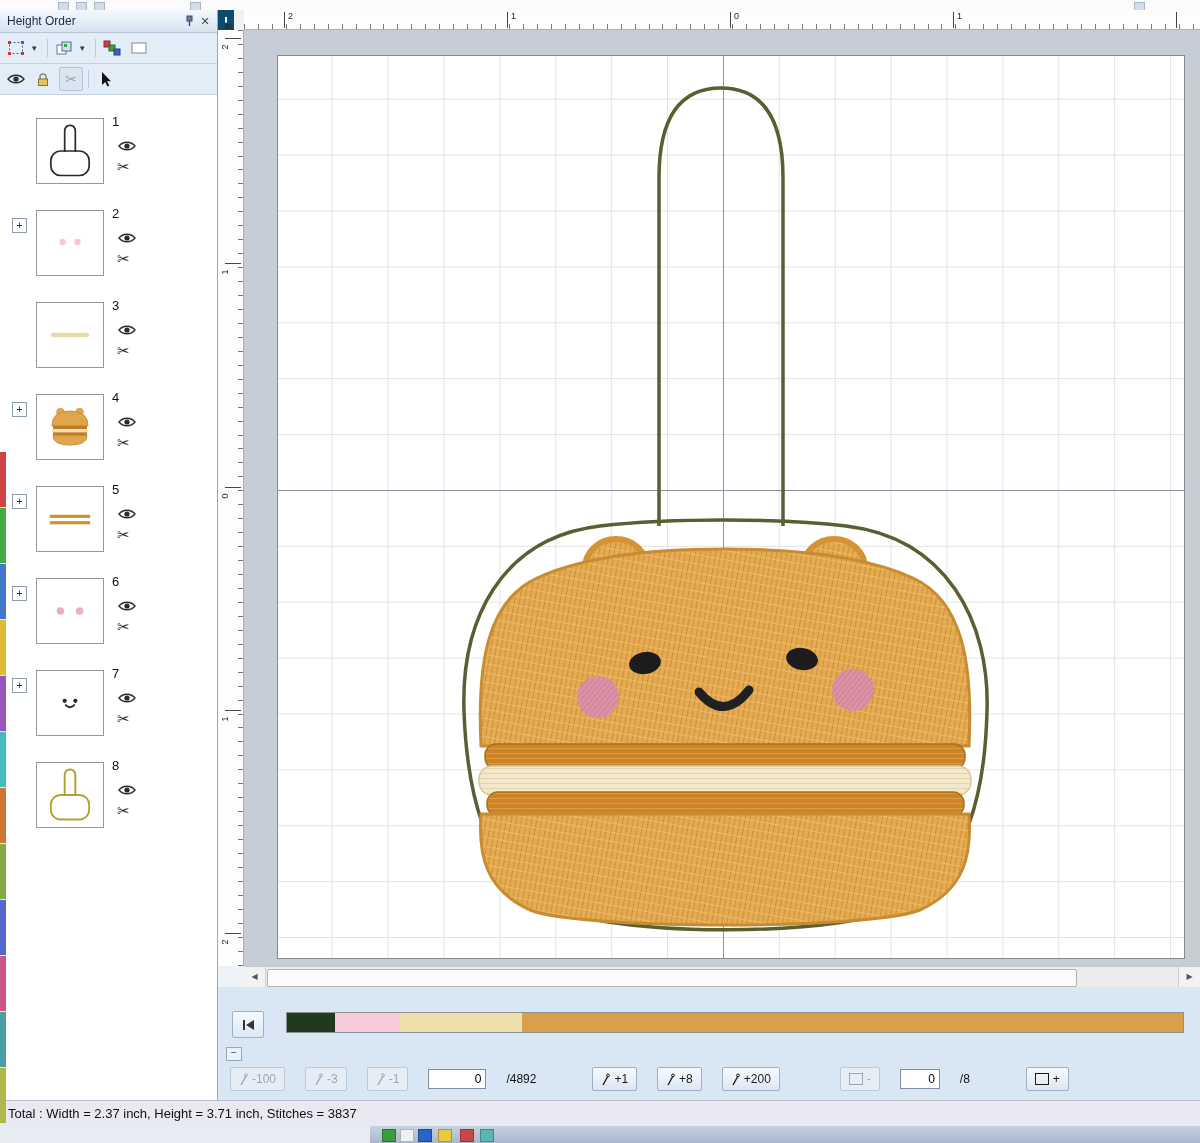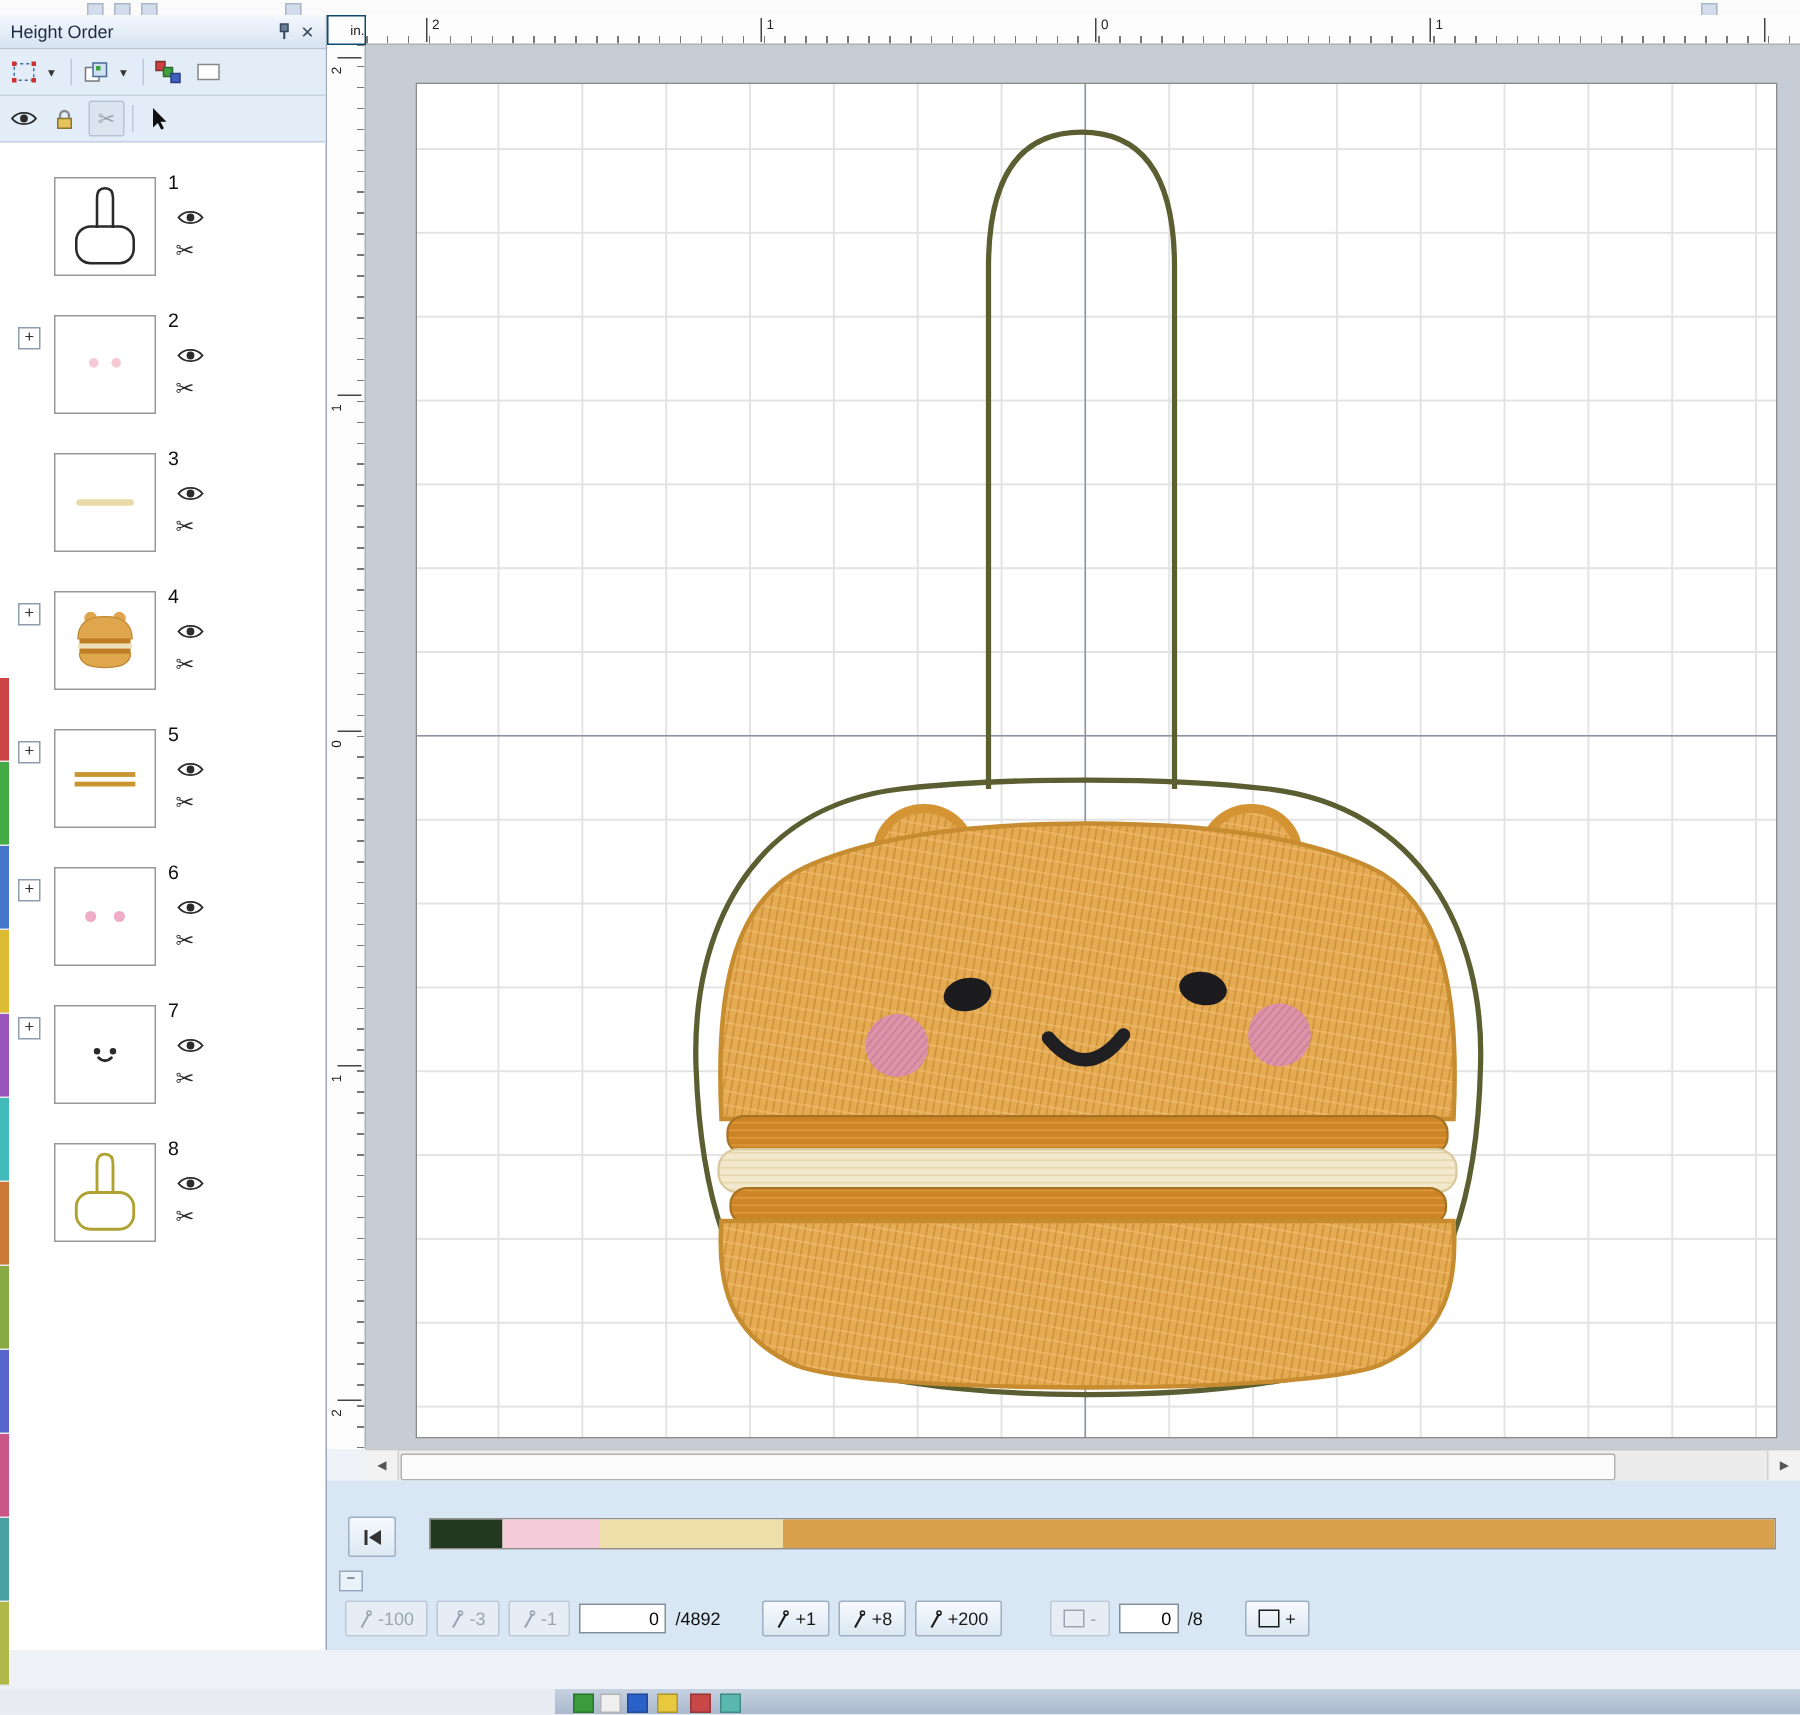--- a/index.html
+++ b/index.html
@@ -25,21 +25,21 @@
 
   .sew-list{position:absolute;top:88px;left:0;right:1px;bottom:0;background:#fff;overflow:hidden;}
   .sew-item{position:absolute;left:0;width:100%;height:92px;}
   .thumb{position:absolute;left:36px;top:12px;width:66px;height:64px;background:#fff;border:1px solid #989898;}
   .item-num{position:absolute;left:112px;top:8px;font-size:13px;color:#101010;}
   .eye-btn{position:absolute;left:118px;top:32px;}
   .cut-btn{position:absolute;left:117px;top:52px;font-size:15px;color:#2e2e2e;}
   .expand-box{position:absolute;left:12px;top:20px;width:13px;height:13px;border:1px solid #8e9cb0;background:#fff;font-size:11px;line-height:12px;text-align:center;color:#333;}
 
   
-  .ruler-corner{position:absolute;left:218px;top:10px;width:26px;height:20px;background:#fdfdfd;border:1px solid #0c4a6e;box-sizing:border-box;font-size:9px;color:#222;text-align:right;line-height:18px;}
+  .ruler-corner{position:absolute;left:218px;top:10px;width:16px;height:20px;background:#fdfdfd;border:7px solid #0c4a6e;box-sizing:border-box;font-size:9px;color:#222;text-align:right;line-height:18px;}
   .ruler-top{position:absolute;left:244px;top:10px;width:956px;height:20px;background:#fdfdfd;border-bottom:1px solid #b0b0b0;box-sizing:border-box;overflow:hidden;}
   .ruler-top .minor{position:absolute;left:0;right:0;bottom:0;height:5px;
      background:repeating-linear-gradient(to right,#777 0 1px,transparent 1px 13.95px);}
   .rt-major{position:absolute;top:2px;width:1px;height:16px;background:#444;}
   .rt-num{position:absolute;top:1px;font-size:9px;color:#222;}
   .ruler-left{position:absolute;left:218px;top:30px;width:26px;height:936px;background:#fdfdfd;border-right:1px solid #b0b0b0;box-sizing:border-box;overflow:hidden;}
   .ruler-left .minor{position:absolute;top:0;bottom:0;right:0;width:5px;
      background:repeating-linear-gradient(to bottom,#777 0 1px,transparent 1px 13.95px);}
   .rl-major{position:absolute;right:2px;height:1px;width:16px;background:#444;}
   .rl-num{position:absolute;left:4px;font-size:9px;color:#222;transform:rotate(-90deg);}
@@ -58,21 +58,21 @@
   .hs-btn{position:absolute;top:0;width:21px;height:20px;background:#f2f2f2;color:#555;font-size:8px;text-align:center;line-height:20px;border-right:1px solid #d0d0d0;}
   .hs-btn.right{right:0;border-right:none;border-left:1px solid #d0d0d0;}
   .hs-thumb{position:absolute;left:23px;top:2px;width:808px;height:16px;background:#fbfbfb;border:1px solid #b2b2b2;border-radius:2px;}
 
   
   .playback{position:absolute;left:218px;top:987px;width:982px;height:113px;background:#d9e6f4;}
   .rewind-btn{position:absolute;left:14px;top:24px;width:30px;height:25px;display:flex;align-items:center;justify-content:center;background:linear-gradient(#f6fafd,#dde8f3);border:1px solid #9db0c5;border-radius:2px;}
   .color-bar{position:absolute;left:68px;top:25px;height:21px;width:898px;display:flex;border:1px solid #8f8f8f;box-sizing:border-box;background:#fff;}
   .color-bar div{height:100%;}
   .minus-handle{position:absolute;left:8px;top:60px;width:14px;height:12px;border:1px solid #93a7bd;background:#e9f1f9;font-size:10px;line-height:10px;text-align:center;color:#34495e;}
-  .nav-row{position:absolute;left:12px;top:79px;height:26px;display:flex;align-items:center;gap:6px;}
+  .nav-row{position:absolute;left:12px;top:79px;height:26px;display:flex;align-items:center;gap:20px;}
   .nav-btn{height:24px;padding:0 8px;display:flex;align-items:center;gap:4px;background:linear-gradient(#f7fafd,#dce7f3);border:1px solid #9fb0c4;border-radius:2px;font-size:12px;color:#1a1a1a;box-sizing:border-box;}
   .nav-btn.disabled{color:#9aa6b4;background:#e6edf5;border-color:#bdc9d8;}
   .nav-input{width:58px;height:20px;border:1px solid #7f8f9f;font-size:12px;text-align:right;padding:0 4px;background:#fff;font-family:"Liberation Sans",sans-serif;box-sizing:border-box;}
   .nav-input.small{width:40px;}
   .nav-lbl{font-size:12px;color:#111;}
   .frame-ico{width:12px;height:10px;border:1px solid currentColor;display:inline-block;}
   .gap-lg{width:16px;}
   .gap-xl{width:20px;}
 
   
@@ -475,20 +475,23 @@
       <input class="nav-input small" value="0" style="">
       <span class="nav-lbl">/8</span>
       <span class="gap-lg"></span>
       <div class="nav-btn">
         <span class="frame-ico"></span>
         <span>+</span>
       </div>
     </div>
   </div>
 
+  <div class="statusbar">
+    <span>Total : Width = 2.37 inch, Height = 3.71 inch, Stitches = 3837</span>
+  </div>
 
   <div class="taskbar">
     <div class="lft"></div>
     <div class="tbi" style="left:382px;background:#3a9c3a"></div>
     <div class="tbi" style="left:400px;background:#f0f0f0"></div>
     <div class="tbi" style="left:418px;background:#2b62c8"></div>
     <div class="tbi" style="left:438px;background:#e8c83c"></div>
     <div class="tbi" style="left:460px;background:#c84848"></div>
     <div class="tbi" style="left:480px;background:#58b8b0"></div>
   </div>

